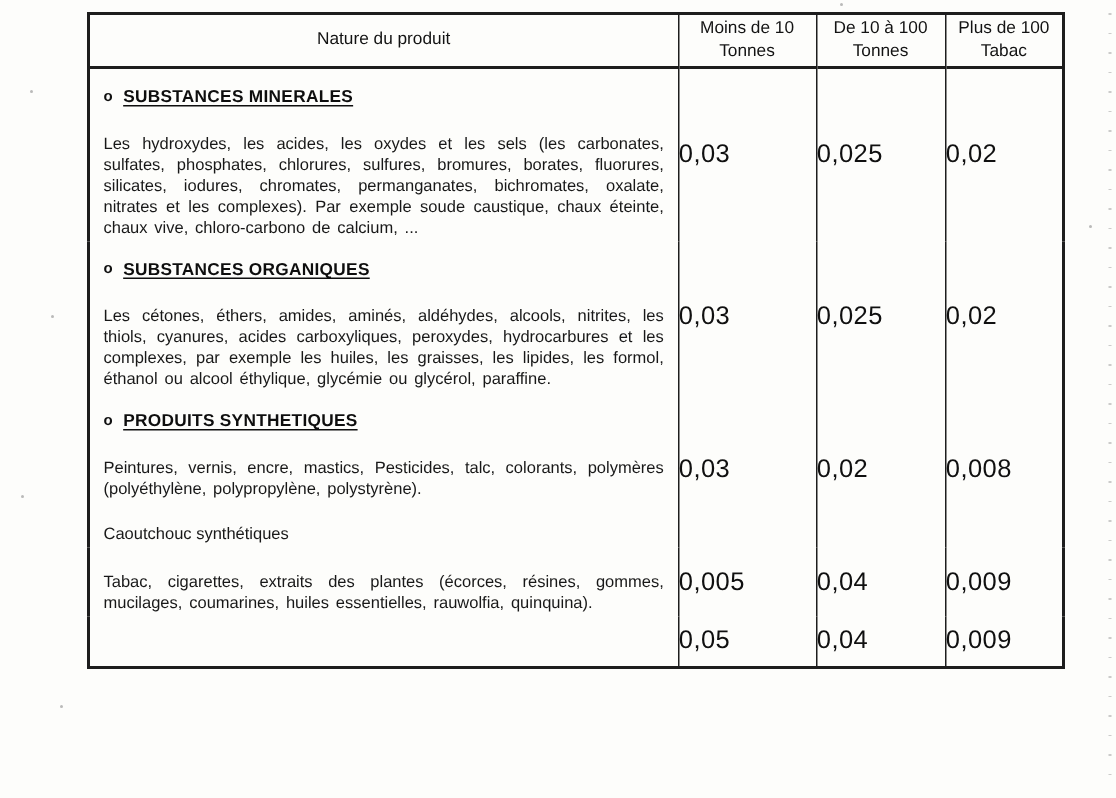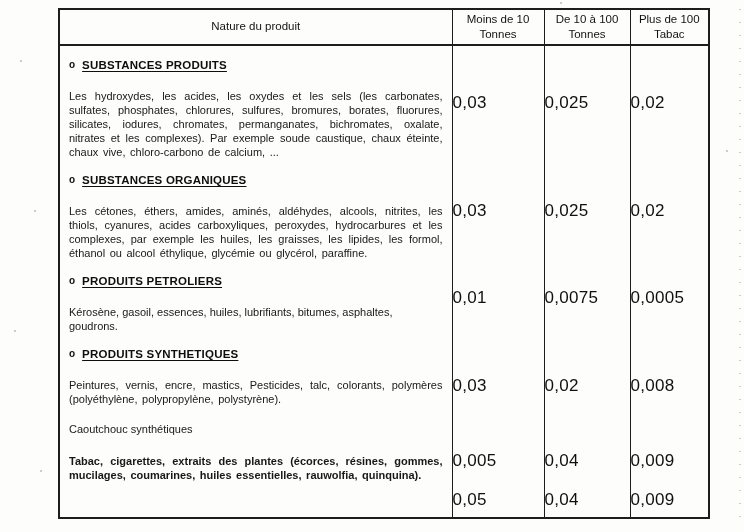--- a/index.html
+++ b/index.html
@@ -80,21 +80,21 @@
   .desc.plain { text-align: left; word-spacing: normal; }
   
   tr.r0 { height: 102px; }
   tr.r1 { height: 90px; }
   tr.r2 { height: 38px; }
   tr.r3 { height: 76px; }
   tr.r4 { height: 52px; }
   tr.r5 { height: 44px; }
   tr.r6 { height: 44px; }
   tr.r7 { height: 34px; }
-  tr.r6 td.prod { padding-top: 0; font-weight: bold; }
+  tr.r6 td.prod { padding-top: 0; }
   
   .noise-strip {
     position: absolute;
     right: 3px;
     top: 4px;
     width: 2px;
     height: 520px;
     background: repeating-linear-gradient(to bottom,
       transparent 0 5px, #8f8f8f 5px 6px, transparent 6px 13px);
     opacity: 0.45;
@@ -130,52 +130,41 @@
         <th>Moins de 10 Tonnes</th>
         <th>De 10 à 100 Tonnes</th>
         <th>Plus de 100 Tabac</th>
       </tr>
     </thead>
     <tbody>
 
       <tr class="r0">
         <td class="prod">
           <div class="sect">
-            <span class="bullet">o</span><span class="heading">SUBSTANCES PRODUITS</span>
+            <span class="bullet">o</span><span class="heading">SUBSTANCES MINERALES</span>
           </div>
           <div class="desc">Les hydroxydes, les acides, les oxydes et les sels (les carbonates, sulfates, phosphates, chlorures, sulfures, bromures, borates, fluorures, silicates, iodures, chromates, permanganates, bichromates, oxalate, nitrates et les complexes). Par exemple soude caustique, chaux éteinte, chaux vive, chloro-carbono de calcium, ...</div>
         </td>
         <td class="val">0,03</td>
         <td class="val">0,025</td>
         <td class="val">0,02</td>
       </tr>
 
       <tr class="r1">
         <td class="prod">
           <div class="sect">
             <span class="bullet">o</span><span class="heading">SUBSTANCES ORGANIQUES</span>
           </div>
           <div class="desc">Les cétones, éthers, amides, aminés, aldéhydes, alcools, nitrites, les thiols, cyanures, acides carboxyliques, peroxydes, hydrocarbures et les complexes, par exemple les huiles, les graisses, les lipides, les formol, éthanol ou alcool éthylique, glycémie ou glycérol, paraffine.</div>
         </td>
         <td class="val">0,03</td>
         <td class="val">0,025</td>
         <td class="val">0,02</td>
       </tr>
 
-      <tr class="r2">
-        <td class="prod">
-          <div class="sect">
-            <span class="bullet">o</span><span class="heading">PRODUITS PETROLIERS</span>
-          </div>
-          <div class="desc plain">Kérosène, gasoil, essences, huiles, lubrifiants, bitumes, asphaltes, goudrons.</div>
-        </td>
-        <td class="val">0,01</td>
-        <td class="val">0,0075</td>
-        <td class="val">0,0005</td>
-      </tr>
 
       <tr class="r3">
         <td class="prod">
           <div class="sect">
             <span class="bullet">o</span><span class="heading">PRODUITS SYNTHETIQUES</span>
           </div>
           <div class="desc">Peintures, vernis, encre, mastics, Pesticides, talc, colorants, polymères (polyéthylène, polypropylène, polystyrène).</div>
           <div class="desc plain">Caoutchouc synthétiques</div>
         </td>
         <td class="val">0,03</td>

